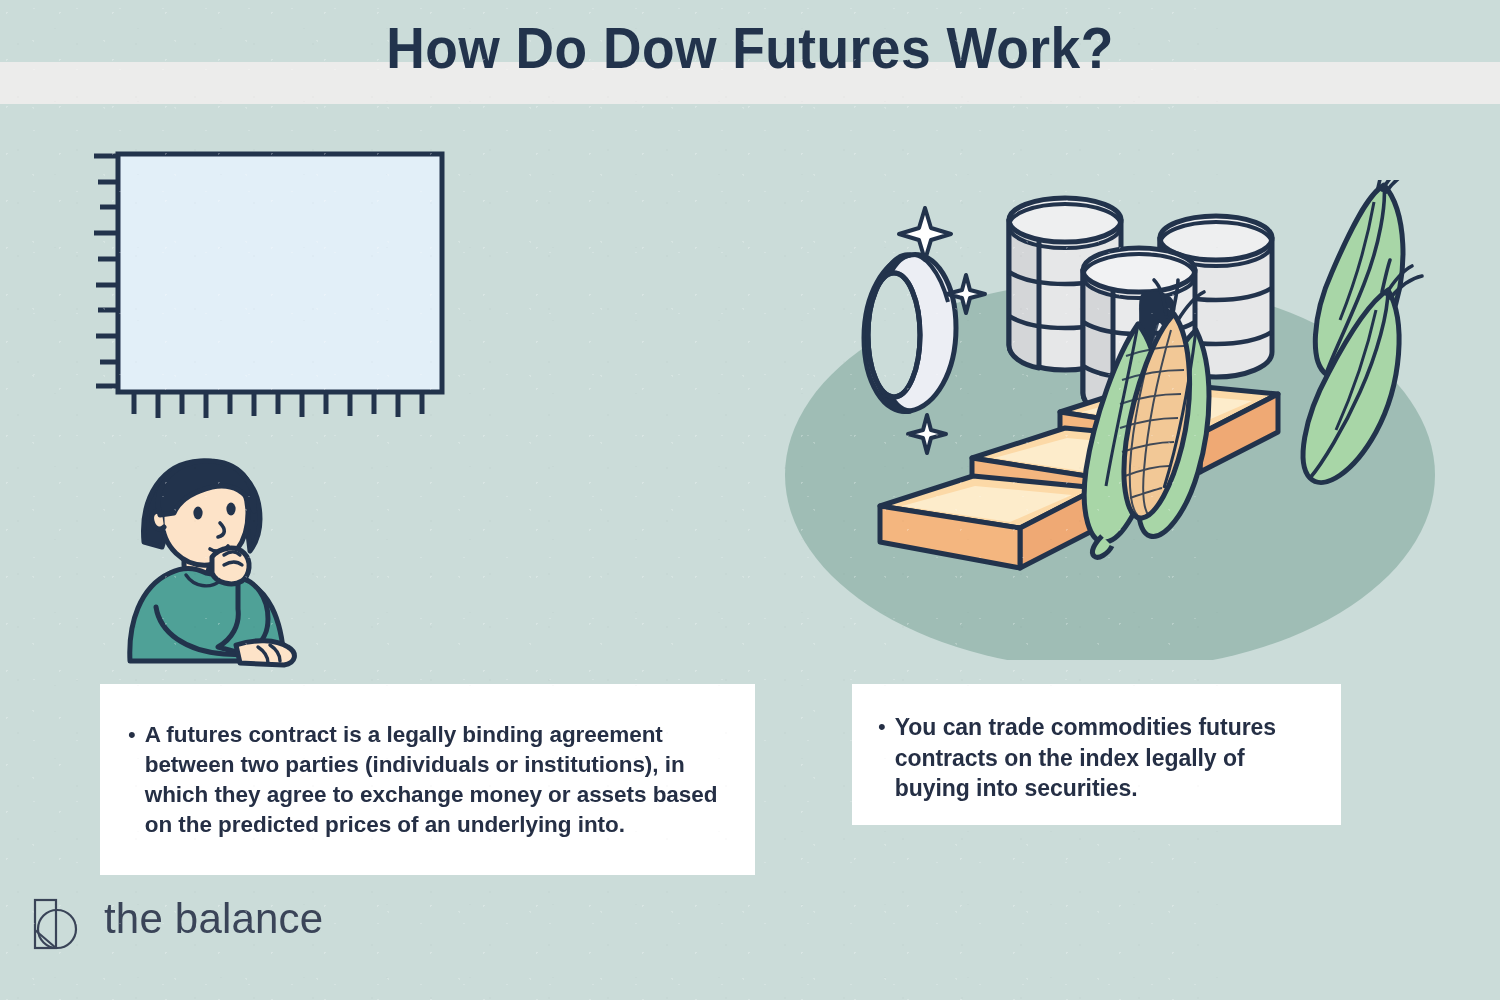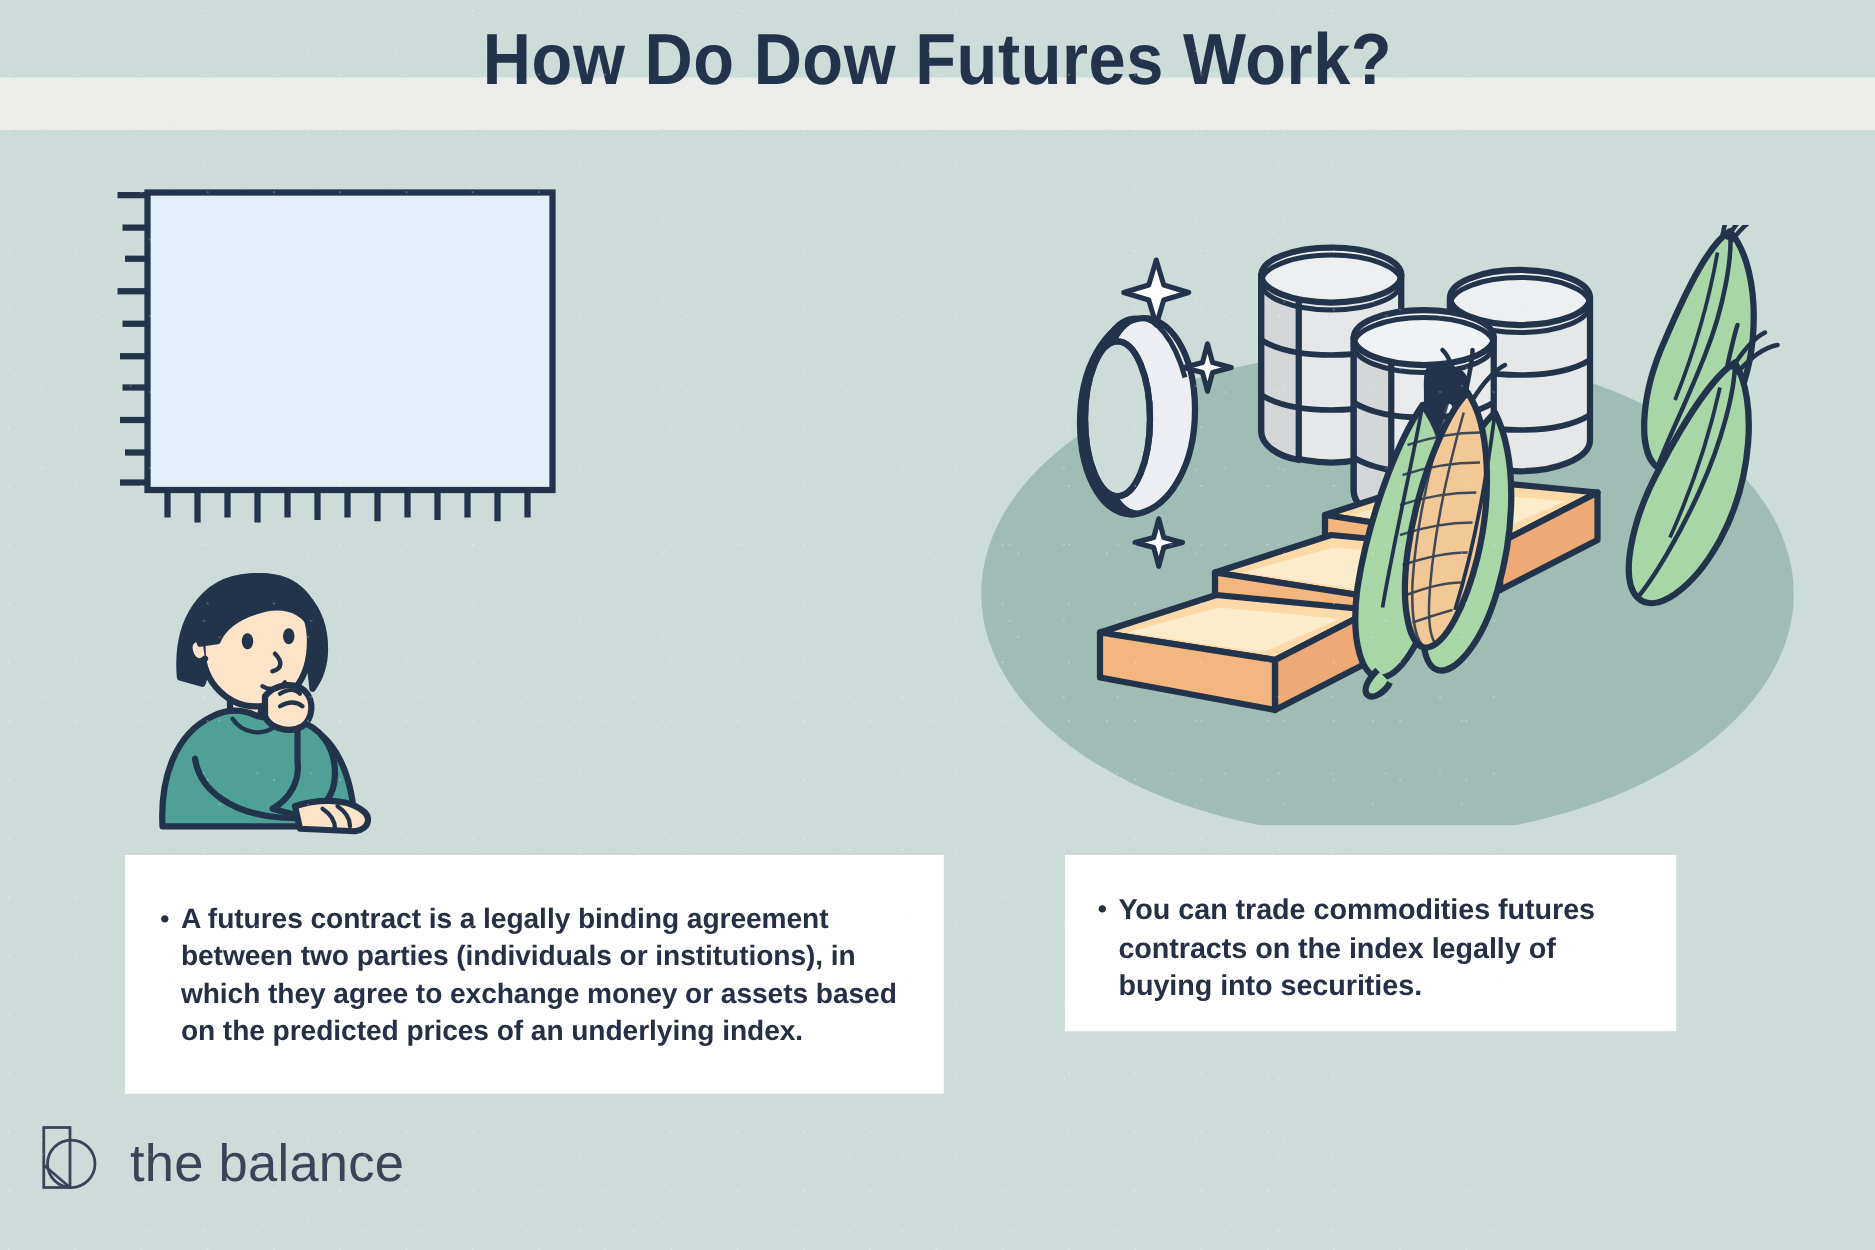--- a/index.html
+++ b/index.html
@@ -127,21 +127,21 @@
   }
   #callout-right .bullet-text { font-size: 23px; }
 
   
   #brand-logo {
     position: absolute;
     left: 30px;
     top: 895px;
     height: 60px;
     display: flex;
-    align-items: flex-end;
+    align-items: flex-start;
   }
   #brand-wordmark {
     font-family: "Liberation Sans", sans-serif;
     font-size: 42px;
     font-weight: 400;
     color: #3a4458;
     letter-spacing: .2px;
     margin-left: 16px;
   }
 </style>
@@ -373,21 +373,21 @@
         <path d="M406 134 C404 116 400 106 394 100"></path>
       </g>
 
       <path d="M342 356 C334 364 330 372 334 376 C338 380 348 374 352 366" fill="#a8d6a7"></path>
     </g>
   </svg>
 
   <div class="callout" id="callout-left">
     <div class="bullet-row">
       <span class="bullet-dot">•</span>
-      <span class="bullet-text">A futures contract is a legally binding agreement between two parties (individuals or institutions), in which they agree to exchange money or assets based on the predicted prices of an underlying index.</span>
+      <span class="bullet-text">A futures contract is a legally binding agreement between two parties (individuals or institutions), in which they agree to exchange money or assets based on the predicted prices of an underlying into.</span>
     </div>
   </div>
 
   <div class="callout" id="callout-right">
     <div class="bullet-row">
       <span class="bullet-dot">•</span>
       <span class="bullet-text">You can trade commodities futures contracts on the index legally of buying into securities.</span>
     </div>
   </div>
 

